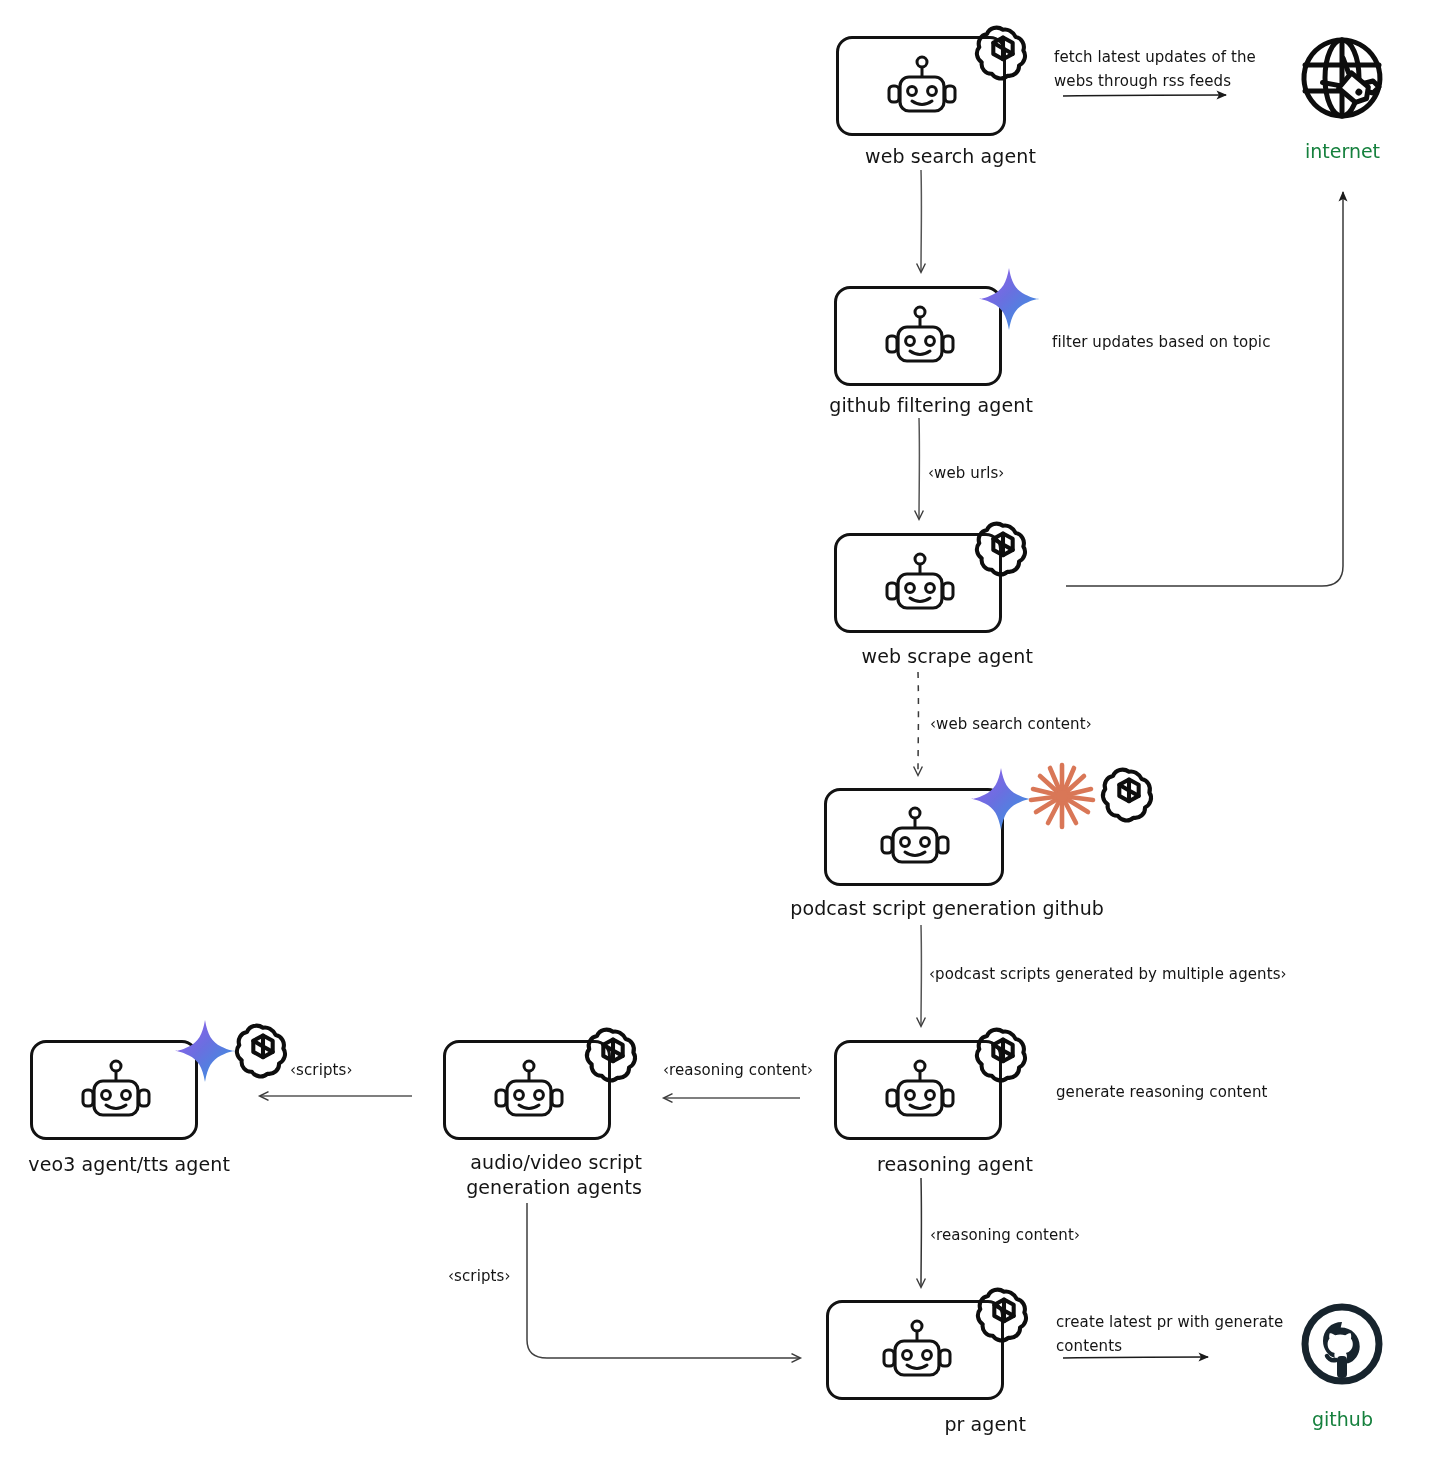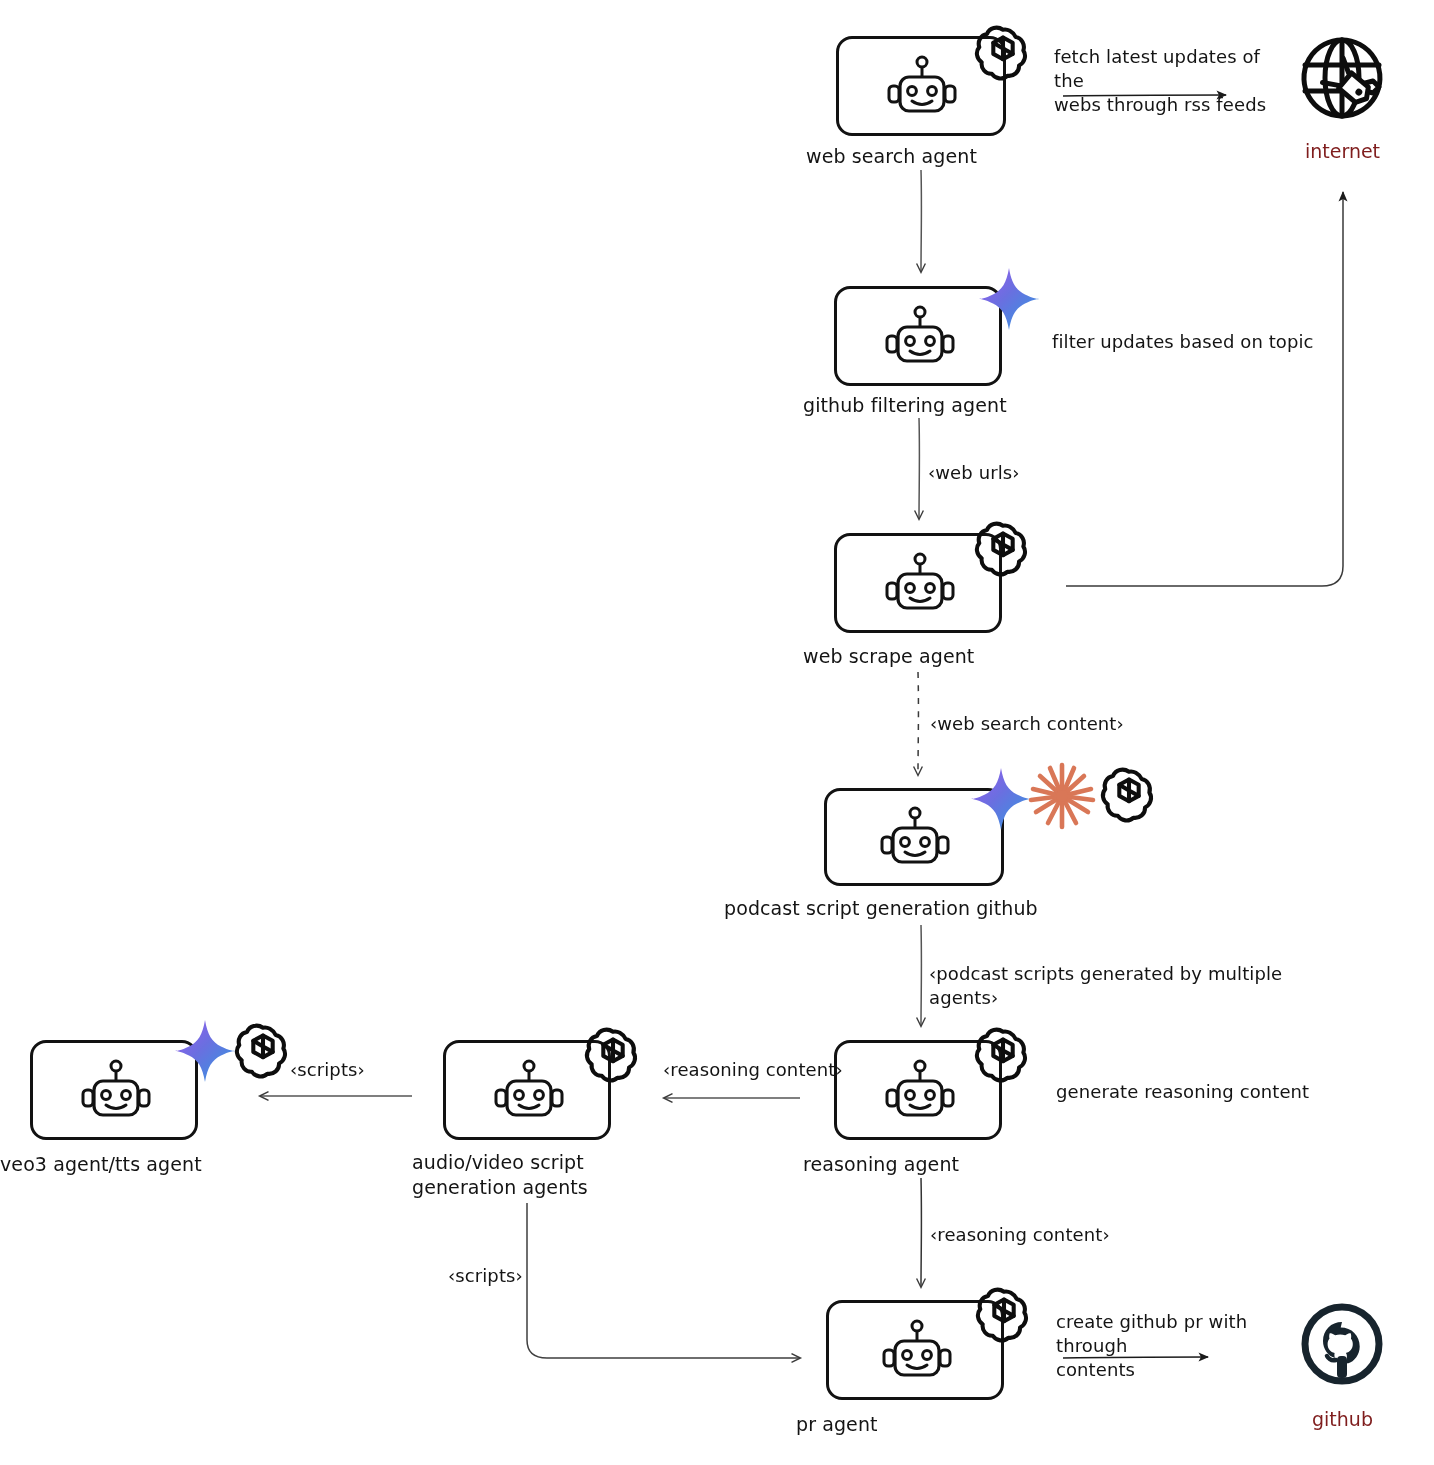--- a/index.html
+++ b/index.html
@@ -2,26 +2,26 @@
 <html><head>
 <meta charset="utf-8">
 <style>
   html,body{margin:0;padding:0;background:#ffffff;}
   body{width:1434px;height:1465px;position:relative;overflow:hidden;
        font-family:"DejaVu Sans","Liberation Sans",sans-serif;color:#1b1b1f;}
   #canvas{position:absolute;inset:0;width:1434px;height:1465px;}
   .node{position:absolute;}
   .node-box{position:absolute;border:3.2px solid #121212;border-radius:16px;
             background:#ffffff;box-sizing:border-box;}
-  .node-label{position:absolute;text-align:left;font-size:19px;line-height:25px;
+  .node-label{position:absolute;text-align:right;font-size:19px;line-height:25px;
               color:#141414;letter-spacing:.1px;white-space:pre-line;}
-  .edge-label{position:absolute;font-size:18px;line-height:24px;color:#141414;
+  .edge-label{position:absolute;font-size:15px;line-height:24px;color:#141414;
               white-space:pre-line;letter-spacing:.1px;}
   .badge{position:absolute;}
-  .plain-label{position:absolute;text-align:center;font-size:19px;color:#7f1d1d;}
+  .plain-label{position:absolute;text-align:center;font-size:19px;color:#15803d;}
   svg{overflow:visible;}
 </style>
 </head>
 <body>
 
 <div id="canvas">
 
   <svg width="1434" height="1465" viewBox="0 0 1434 1465" style="position:absolute;left:0;top:0">
     <defs>
       <marker id="ah-open" markerWidth="14" markerHeight="14" refX="10" refY="5" orient="auto" markerUnits="userSpaceOnUse">
@@ -360,16 +360,16 @@
   <div class="edge-label" style="left:1056px;top:1080px;width:300px">generate reasoning content</div>
 
   <div class="edge-label" style="left:663px;top:1058px;width:200px">‹reasoning content›</div>
 
   <div class="edge-label" style="left:290px;top:1058px;width:140px">‹scripts›</div>
 
   <div class="edge-label" style="left:930px;top:1223px;width:220px">‹reasoning content›</div>
 
   <div class="edge-label" style="left:448px;top:1264px;width:140px">‹scripts›</div>
 
-  <div class="edge-label" style="left:1056px;top:1310px;width:235px">create github pr with through
+  <div class="edge-label" style="left:1056px;top:1310px;width:235px">create latest pr with generate
 contents</div>
 
 </div>
 
 </body></html>

